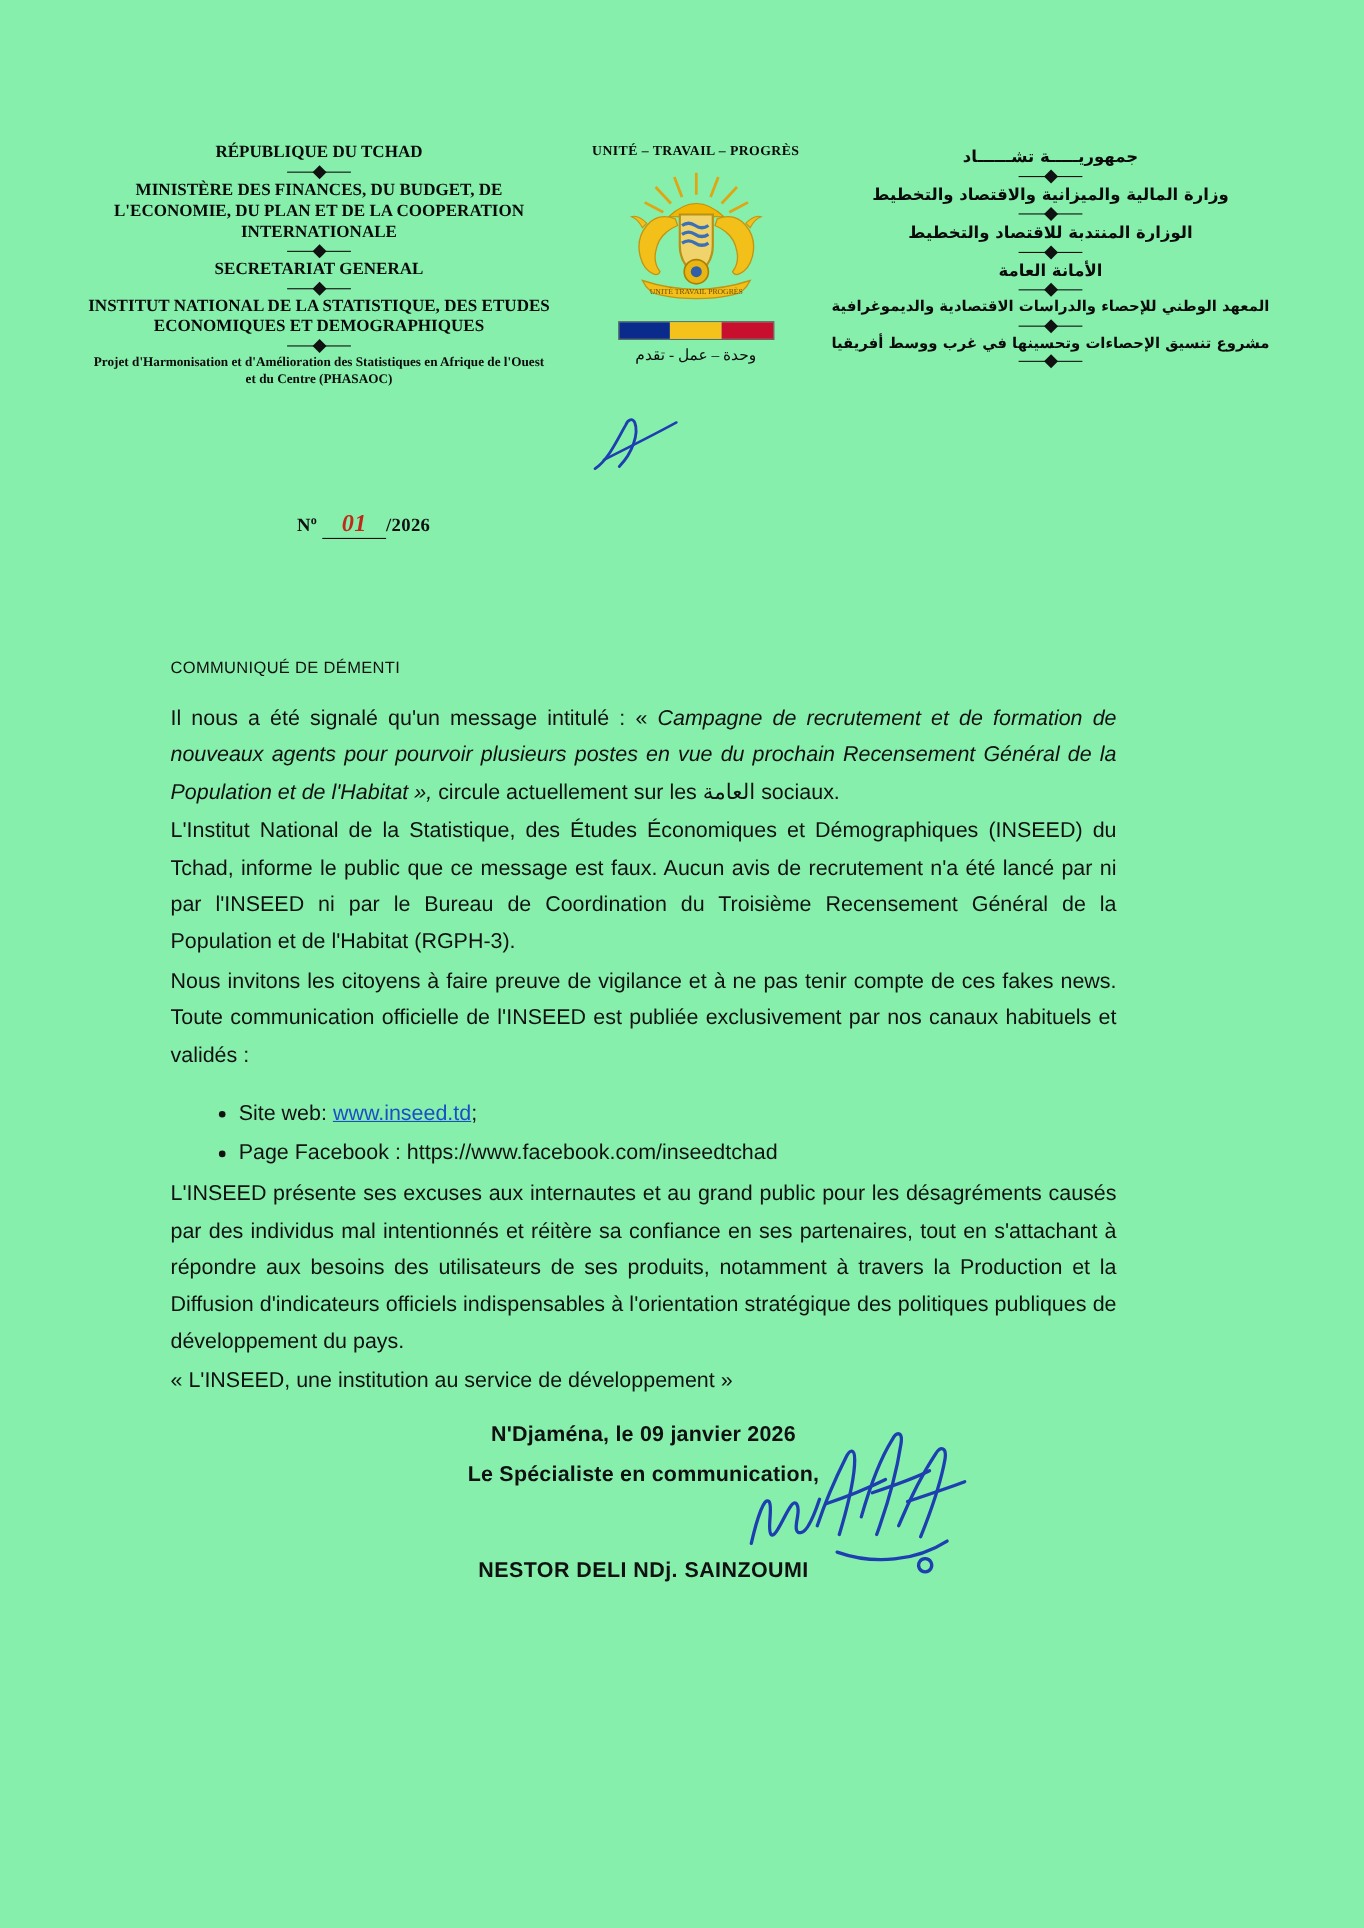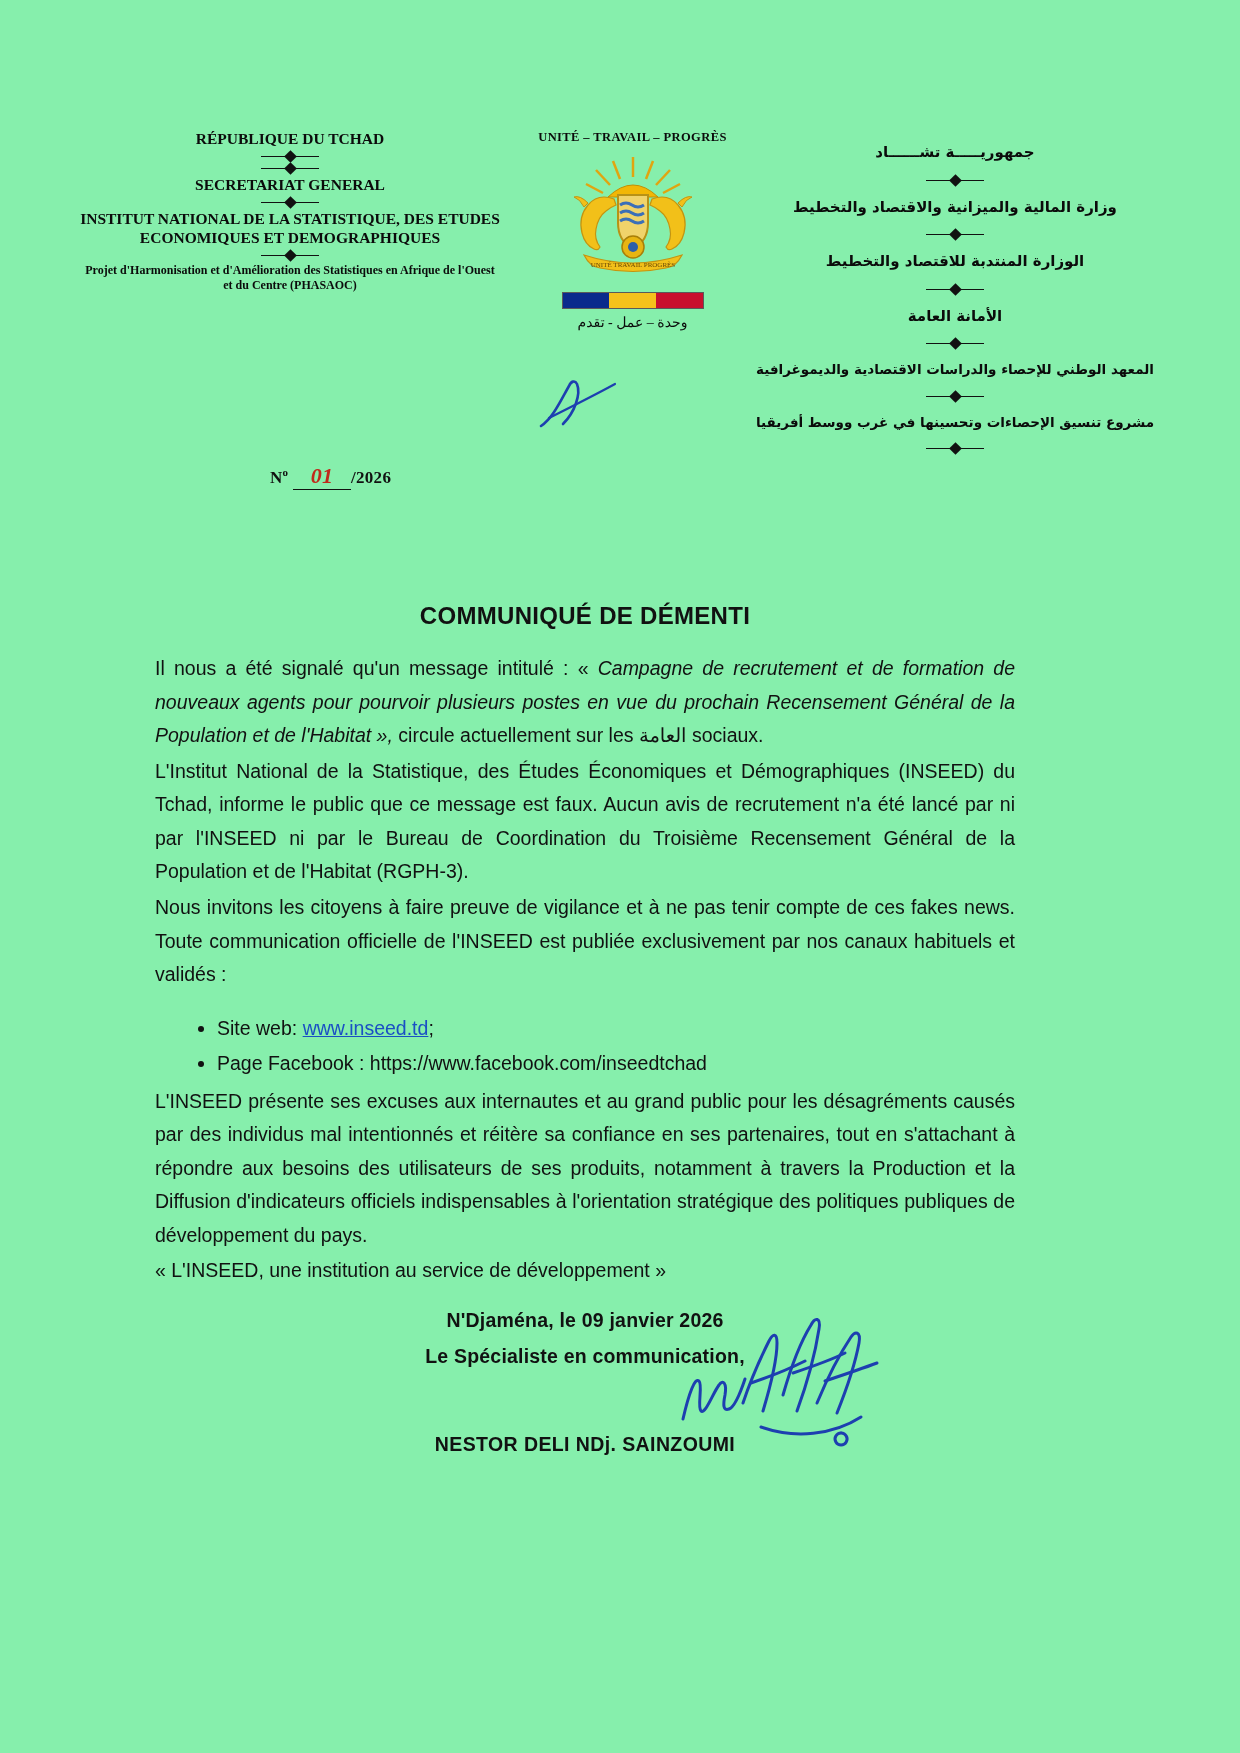--- a/index.html
+++ b/index.html
@@ -141,21 +141,21 @@
     top: 0;
     width: 430px;
     text-align: center;
     direction: rtl;
     font-family: "DejaVu Sans", sans-serif;
     font-size: 15px;
     font-weight: bold;
     line-height: 1.3;
     color: #0b0b0b;
   }
-  .hdr-col-right .ln { margin: 13px; }
+  .hdr-col-right .ln { margin: 3px; }
   .hdr-col-right .sep {
     margin: 3px auto;
     width: 58px;
     height: 9px;
     position: relative;
   }
   .hdr-col-right .sep:before {
     content: "";
     position: absolute;
     left: 0; right: 0; top: 4px;
@@ -179,23 +179,22 @@
     top: 595px;
     left: 155px;
     width: 860px;
     font-family: "Liberation Sans", sans-serif;
     font-size: 19.5px;
     line-height: 1.72;
     color: #111111;
     text-align: justify;
   }
   .doc-title {
-    text-align: center;
-    font-weight: bold;
-    font-size: 24px;
+    font-weight: normal;
+    font-size: 15px;
     letter-spacing: .3px;
     margin-bottom: 16px;
     font-family: "Liberation Sans", sans-serif;
   }
   p.para { margin: 0 0 2px 0; }
   .ital { font-style: italic; }
   ul.channels {
     margin: 20px 0 4px 0;
     padding-left: 62px;
   }
@@ -240,20 +239,21 @@
 </head>
 <body>
 
 <div class="page">
 
   <div class="header">
 
     <div class="hdr-col-left">
       <p class="ln">RÉPUBLIQUE DU TCHAD</p>
       <div class="sep"></div>
+      <p class="ln">MINISTÈRE DES FINANCES, DU BUDGET, DE L'ECONOMIE, DU PLAN ET DE LA COOPERATION INTERNATIONALE</p>
       <div class="sep"></div>
       <p class="ln">SECRETARIAT GENERAL</p>
       <div class="sep"></div>
       <p class="ln">INSTITUT NATIONAL DE LA STATISTIQUE, DES ETUDES ECONOMIQUES ET DEMOGRAPHIQUES</p>
       <div class="sep"></div>
       <p class="ln hdr-sub">Projet d'Harmonisation et d'Amélioration des Statistiques en Afrique de l'Ouest et du Centre (PHASAOC)</p>
     </div>
 
     <div class="num-line">
       <span>N</span><span class="n-sup">o</span>

